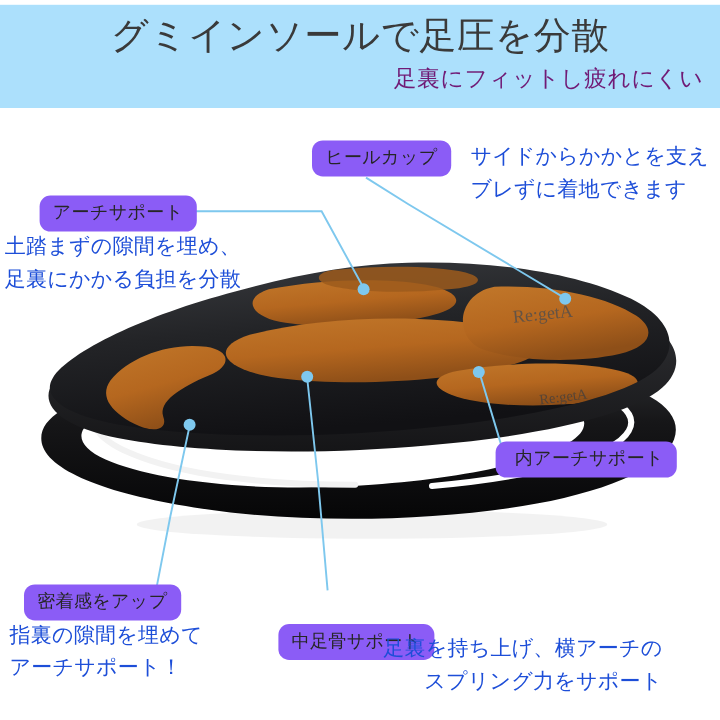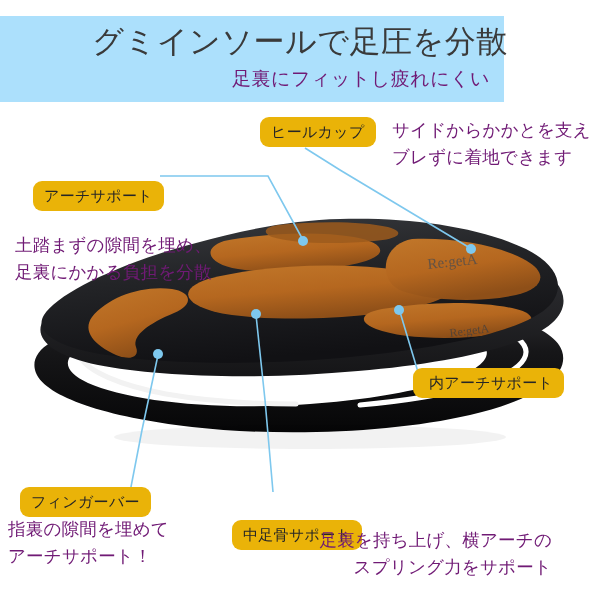--- a/index.html
+++ b/index.html
@@ -16,22 +16,22 @@
     width: 600px;
     height: 600px;
     overflow: hidden;
     background: #ffffff;
   }
 
   
   .header {
     position: absolute;
     left: 0;
-    top: 16px;
-    width: 504px;
+    top: 4px;
+    width: 600px;
     height: 86px;
     background: #ace0fc;
     box-sizing: border-box;
   }
   .header-title {
     position: absolute;
     left: 0;
     top: 4px;
     width: 600px;
     text-align: center;
@@ -69,37 +69,37 @@
     left: 0;
     top: 0;
     width: 600px;
     height: 600px;
     pointer-events: none;
   }
 
   
   .badge {
     position: absolute;
-    background: #eab308;
+    background: #8b5cf6;
     color: #262626;
     border-radius: 9px;
     font-size: 15px;
     line-height: 15px;
     padding: 7px 11px 8px 11px;
     white-space: nowrap;
     letter-spacing: 0.3px;
     text-align: right;
   }
 
   
   .desc {
     position: absolute;
     font-size: 17.5px;
     line-height: 27px;
-    color: #701a75;
+    color: #1d4ed8;
     letter-spacing: 0.2px;
     white-space: pre-line;
   }
   .desc-r { text-align: left; }
 </style>
 </head>
 <body>
 
 <div id="page">
 
@@ -245,38 +245,38 @@
     </g>
     <g fill="#7ec8ee">
       <circle cx="303" cy="241" r="5"></circle>
       <circle cx="471" cy="249" r="5"></circle>
       <circle cx="399" cy="310" r="5"></circle>
       <circle cx="158" cy="354" r="5"></circle>
       <circle cx="256" cy="314" r="5"></circle>
     </g>
   </svg>
 
-  <div class="badge" style="left:33px; top:181px;">
+  <div class="badge" style="left:33px; top:163px;">
     <span>アーチサポート</span>
   </div>
-  <div class="desc" style="left:15px; top:192px; width:260px;margin-top:40px;">土踏まずの隙間を埋め、
+  <div class="desc" style="left:4px; top:192px; width:260px;">土踏まずの隙間を埋め、
 足裏にかかる負担を分散</div>
 
   <div class="badge" style="left:260px; top:117px;">
     <span>ヒールカップ</span>
   </div>
   <div class="desc" style="left:392px; top:117px; width:208px;">サイドからかかとを支え
 ブレずに着地できます</div>
 
   <div class="badge" style="left:413px; top:368px;padding-left:16px;">
     <span>内アーチサポート</span>
   </div>
 
   <div class="badge" style="left:20px; top:487px;">
-    <span>フィンガーバー</span>
+    <span>密着感をアップ</span>
   </div>
   <div class="desc" style="left:8px; top:516px; width:215px;">指裏の隙間を埋めて
 アーチサポート！</div>
 
   <div class="badge" style="left:232px; top:487px;margin-top:33px;">
     <span>中足骨サポート</span>
   </div>
   <div class="desc" style="left:232px; top:527px; width:320px;text-align:right;">足裏を持ち上げ、横アーチの
 スプリング力をサポート</div>
 

